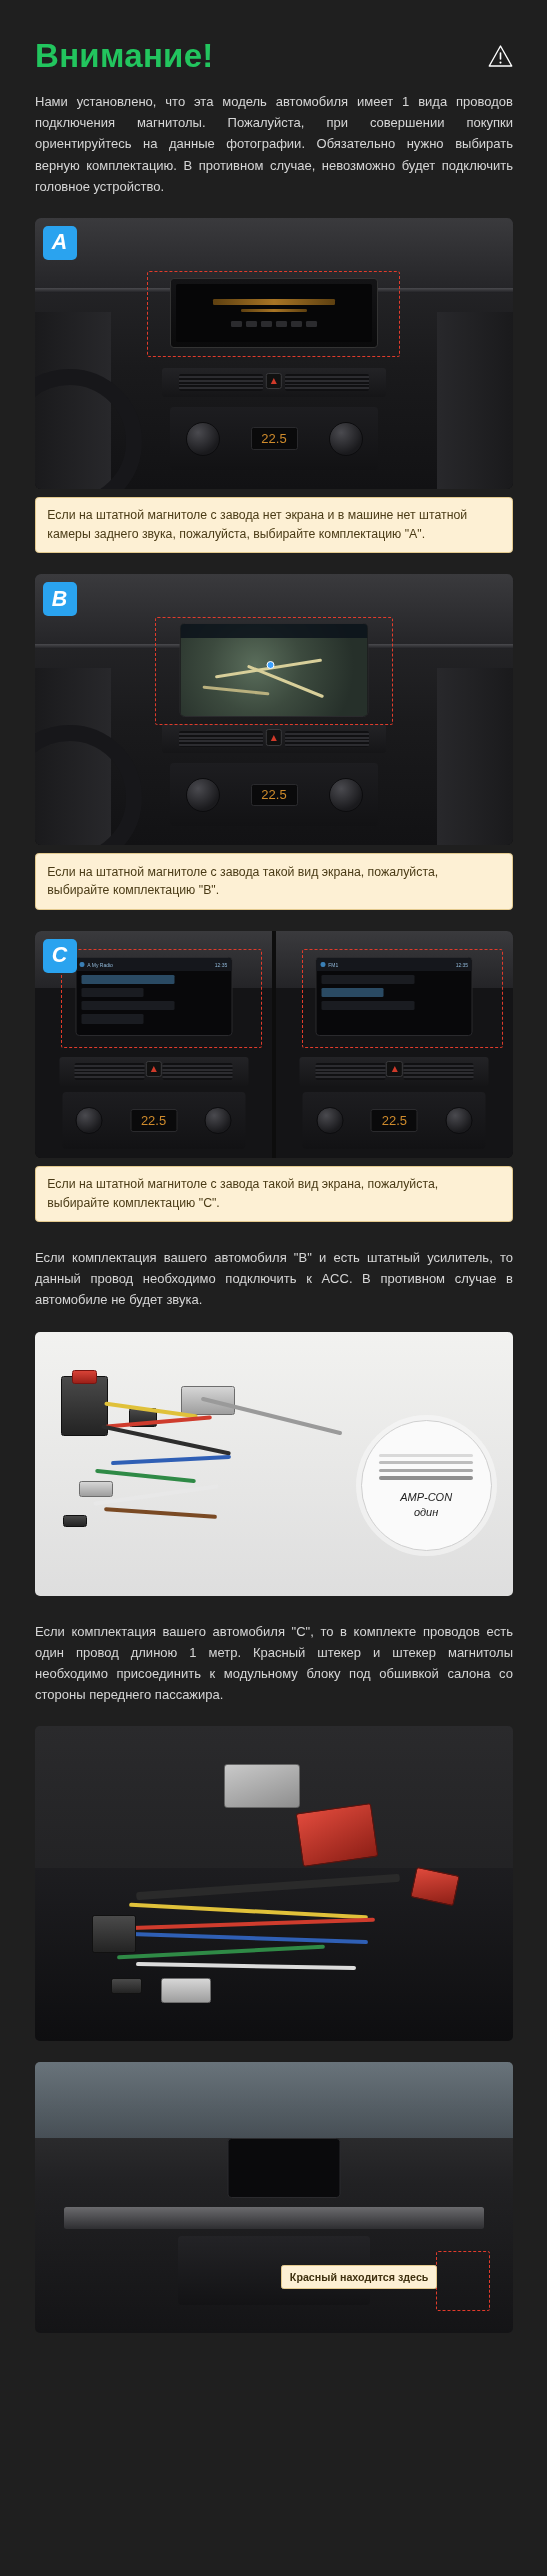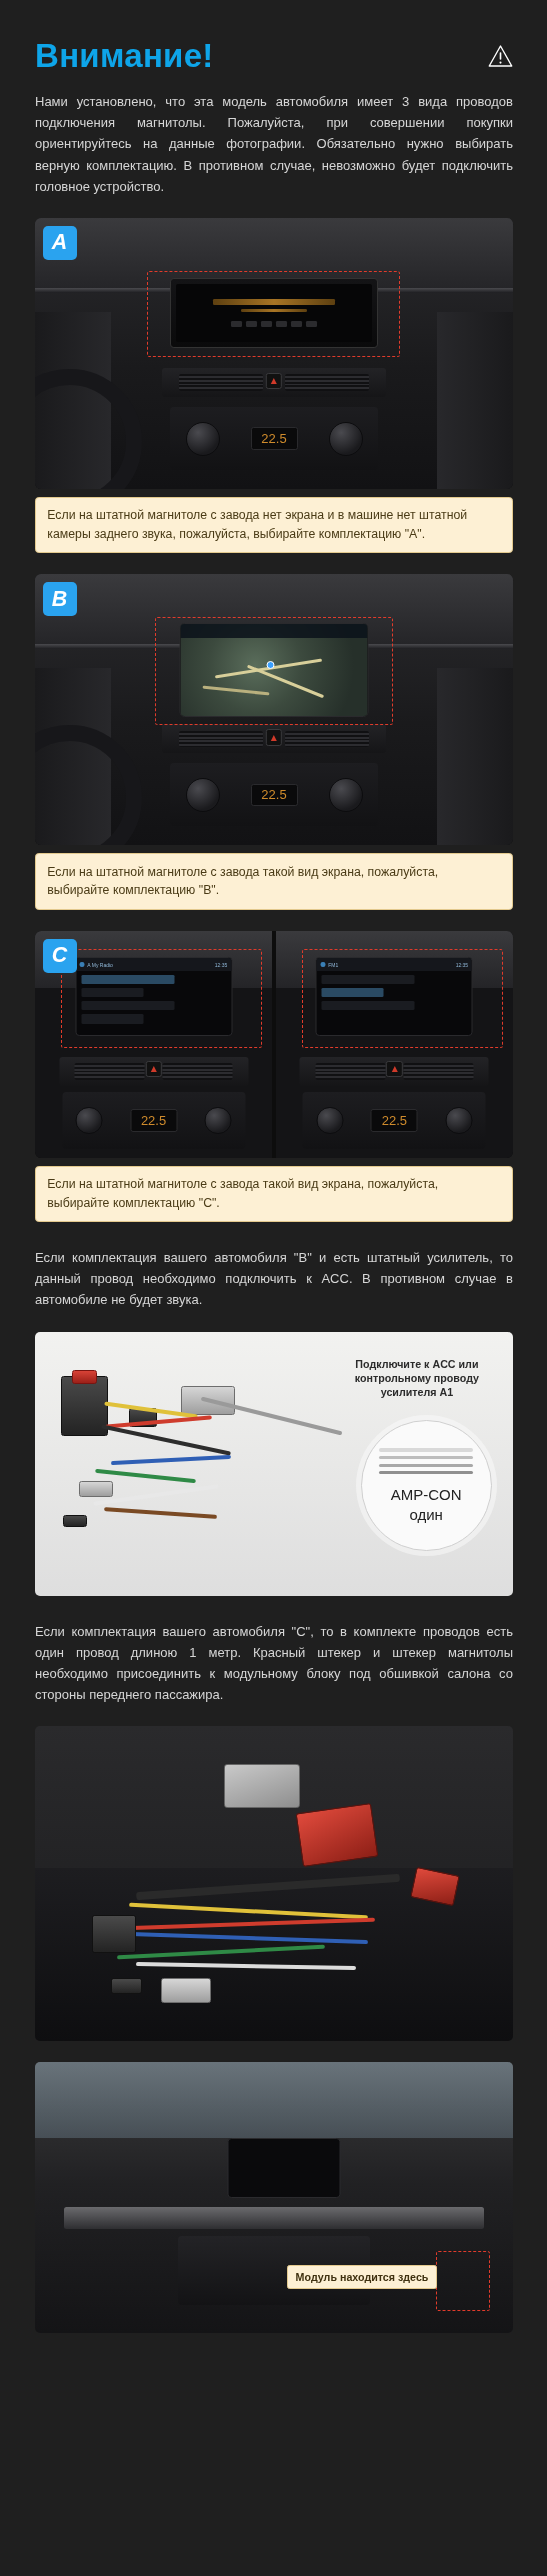--- a/index.html
+++ b/index.html
@@ -21,21 +21,21 @@
   .header {
     display: flex;
     align-items: center;
     justify-content: space-between;
     padding: 37px 35px 16.4px 35px;
   }
   .header h1 {
     font-size: 33px;
     font-weight: bold;
     letter-spacing: 0.3px;
-    color: #0ea5e9;
+    color: #22c55e;
   }
   .warn-icon svg { display: block; }
 
   .intro {
     padding: 0 35px;
     font-size: 13px;
     line-height: 1.62;
     color: #d6d6d6;
     text-align: justify;
   }
@@ -272,21 +272,21 @@
     width: 131px; height: 131px; border-radius: 50%;
     background: #fafafa; border: 0.6px solid #cfcfcf;
     box-shadow: 0 0 0 5px rgba(250,250,250,.55);
     display:flex; align-items:center; justify-content:center; flex-direction:column;
     overflow:hidden;
   }
   .bubble .bwire { width: 94px; height: 34px; position: relative; margin-bottom: 6.3px; }
   .bubble .bwire i {
     position:absolute; left:0; right:0; height:3.1px; border-radius:1.9px; display:block;
   }
-  .bubble-text { font-size: 15px; color: #222; text-align:center; line-height:1.35; }
+  .bubble-text { font-size: 11px; color: #222; text-align:center; line-height:1.35;font-style:italic; }
 
   
   .modscene {
     position: relative; width: 100%; height: 315px; border-radius: 5px; overflow: hidden;
     background: linear-gradient(180deg,#2a2a2c 0%, #1a1a1c 100%);
   }
   .modscene .floor {
     position:absolute; left:0; right:0; bottom:0; height:55%;
     background: linear-gradient(180deg,#1d1d20,#0e0e10);
   }
@@ -340,21 +340,21 @@
     <h1>Внимание!</h1>
     <span class="warn-icon">
       <svg width="25" height="24" viewBox="0 0 40 38" fill="none">
         <path d="M20 3 L38 35 H2 Z" stroke="#ffffff" stroke-width="2.2" fill="none" stroke-linejoin="round"></path>
         <rect x="18.7" y="13" width="2.6" height="12" rx="1.3" fill="#ffffff"></rect>
         <circle cx="20" cy="29.5" r="1.7" fill="#ffffff"></circle>
       </svg>
     </span>
   </div>
 
-  <p class="intro">Нами установлено, что эта модель автомобиля имеет 3 вида проводов подключения магнитолы. Пожалуйста, при совершении покупки ориентируйтесь на данные фотографии. Обязательно нужно выбирать верную комплектацию. В противном случае, невозможно будет подключить головное устройство.</p>
+  <p class="intro">Нами установлено, что эта модель автомобиля имеет 1 вида проводов подключения магнитолы. Пожалуйста, при совершении покупки ориентируйтесь на данные фотографии. Обязательно нужно выбирать верную комплектацию. В противном случае, невозможно будет подключить головное устройство.</p>
 
   <div class="section">
     <div class="photo-card">
       <div class="badge">A</div>
       <div class="scene">
         <div class="dash-top"></div>
         <div class="hood-line"></div>
 
         <div class="radio-unit">
           <div class="radio-face">
@@ -513,21 +513,20 @@
 
       <div class="wirebundle" style="left:69px;top:76px;width:94px;background:#e0c13a;transform:rotate(8deg);"></div>
       <div class="wirebundle" style="left:70px;top:88px;width:107px;background:#cf3c2d;transform:rotate(-5deg);"></div>
       <div class="wirebundle" style="left:65px;top:106px;width:132px;background:#2d2d2d;transform:rotate(12deg);"></div>
       <div class="wirebundle" style="left:76px;top:126px;width:120px;background:#2f5fb5;transform:rotate(-3deg);"></div>
       <div class="wirebundle" style="left:60px;top:142px;width:101px;background:#2f8a46;transform:rotate(6deg);"></div>
       <div class="wirebundle" style="left:58px;top:161px;width:126px;background:#e8e8e8;transform:rotate(-8deg);"></div>
       <div class="wirebundle" style="left:69px;top:179px;width:113px;background:#7a4a24;transform:rotate(4deg);"></div>
       <div class="wirebundle" style="left:164px;top:82px;width:145px;background:#9a9a9a;transform:rotate(14deg);"></div>
 
-      <div class="callout">Подключите к ACC или контрольному проводу усилителя A1</div>
 
       <div class="bubble">
         <div class="bwire">
           <i style="top:3.8px;background:#d9d9d9"></i>
           <i style="top:11.3px;background:#bdbdbd"></i>
           <i style="top:19px;background:#a8a8a8"></i>
           <i style="top:26.4px;background:#8f8f8f"></i>
         </div>
         <div class="bubble-text">AMP-CON</div>
         <div class="bubble-text">один</div>
@@ -555,18 +554,18 @@
     </div>
   </div>
 
   <div class="section">
     <div class="interior">
       <div class="windshield"></div>
       <div class="ctr-screen"></div>
       <div class="dash-strip"></div>
       <div class="console"></div>
       <div class="red-dash" style="right:22.7px;bottom:22.7px;width:54px;height:60px;"></div>
-      <div class="mod-label">Модуль находится здесь</div>
+      <div class="mod-label">Красный находится здесь</div>
     </div>
   </div>
 
 </div>
 
 
 </body></html>

